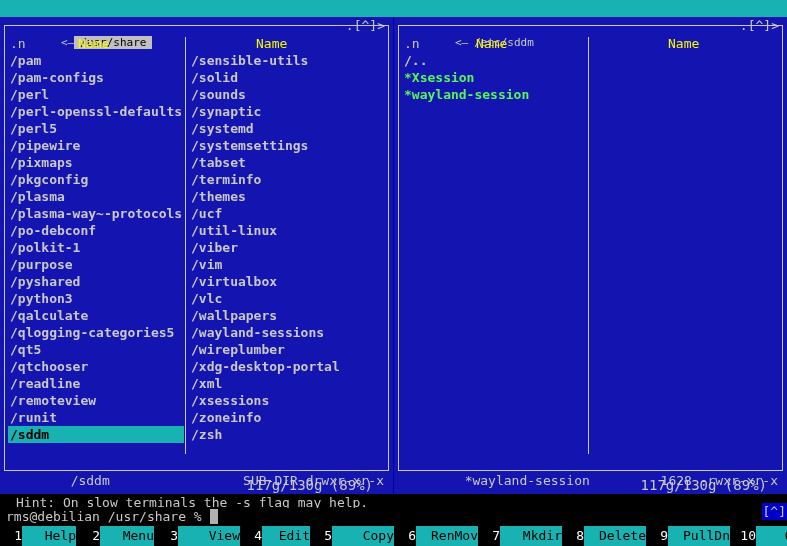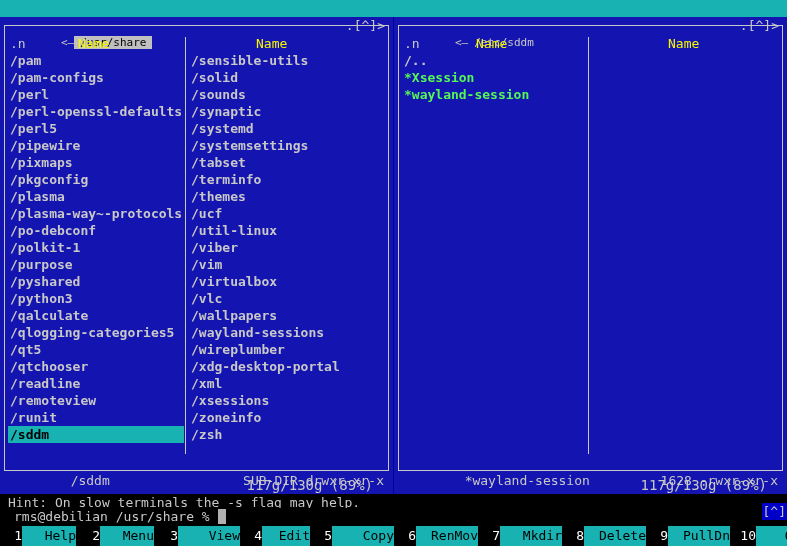--- a/index.html
+++ b/index.html
@@ -143,32 +143,32 @@
 
   
   .hintline {
     position: absolute;
     left: 0; top: 494px;
     width: 787px; height: 17px;
     line-height: 17px;
     color: #c8c8c8;
     background: #000000;
     white-space: pre;
-    padding-left: 8px;
+    padding-left: 16px;
     box-sizing: border-box;
   }
   .cmdline {
     position: absolute;
     left: 0; top: 508px;
     width: 787px; height: 18px;
     line-height: 18px;
     color: #c8c8c8;
     background: #000000;
     white-space: pre;
-    padding-left: 14px;
+    padding-left: 6px;
     box-sizing: border-box;
   }
   .cursor {
     display: inline-block;
     width: 8px;
     height: 15px;
     background: #b0b0b0;
     vertical-align: -3px;
   }
   .caret-indicator {

